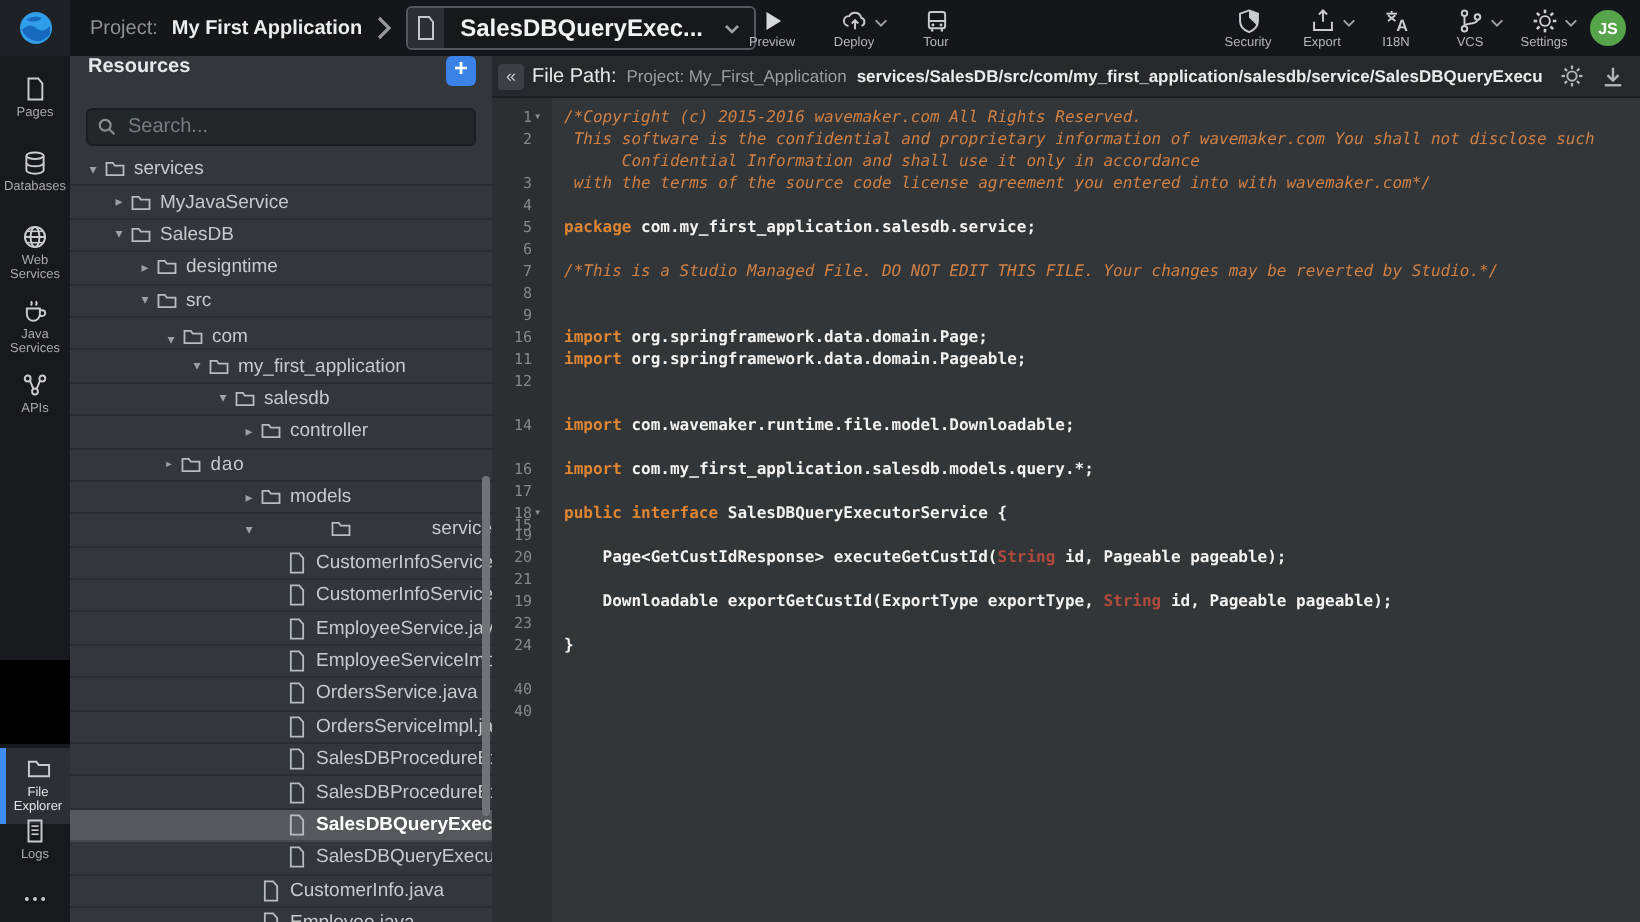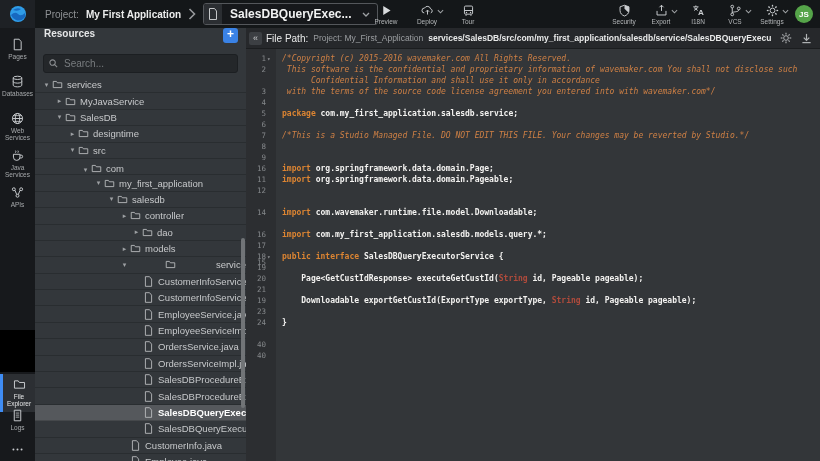--- a/index.html
+++ b/index.html
@@ -400,21 +400,21 @@
       </div>
       <div class="trow" style="padding-left: 84px;">
         <span class="texp">▸</span>
         <span class="ticon">
           <svg width="11" height="11" viewBox="0 0 16 16">
             <path d="M1.8 3.5 h4.6 l1.4 2 h6.4 v7 h-12.4 Z" fill="none" stroke="#b9bcbe" stroke-width="1.3"></path>
           </svg>
         </span>
         <span>controller</span>
       </div>
-      <div class="trow" style="padding-left: 96px;">
+      <div class="trow" style="padding-left: 44px; font-family: Liberation Mono, monospace;">
         <span class="texp">▸</span>
         <span class="ticon">
           <svg width="11" height="11" viewBox="0 0 16 16">
             <path d="M1.8 3.5 h4.6 l1.4 2 h6.4 v7 h-12.4 Z" fill="none" stroke="#b9bcbe" stroke-width="1.3"></path>
           </svg>
         </span>
         <span>dao</span>
       </div>
       <div class="trow" style="padding-left: 84px;">
         <span class="texp">▸</span>

